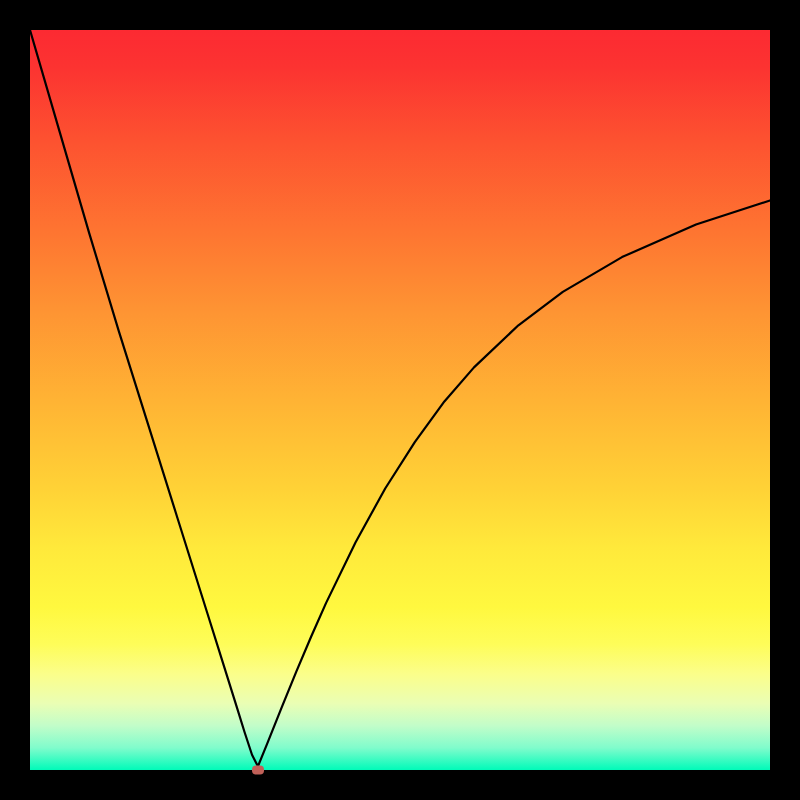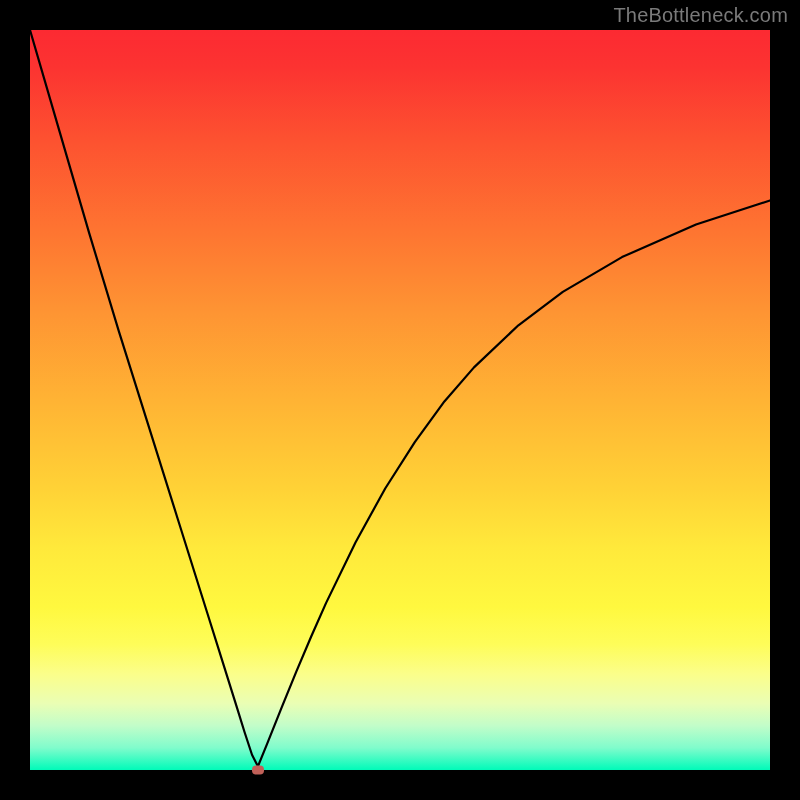--- a/index.html
+++ b/index.html
@@ -71,20 +71,19 @@
     color: #7a7a7a;
     font-size: 20px;
     font-weight: 500;
     letter-spacing: 0.2px;
   }
 </style>
 </head>
 <body>
 
 <div class="canvas">
-  <div class="watermark">TheBottleneck.com</div>
   <div class="plot-area">
     <svg class="plot-svg" viewBox="0 0 740 740" preserveAspectRatio="none">
       <path id="curve-path" d="M0.00 0.00 L29.60 101.57 L59.20 203.14 L88.80 301.08 L118.40 395.39 L148.00 489.71 L177.60 584.02 L192.40 631.18 L207.20 678.33 L214.60 702.27 L222.00 724.76 L227.92 736.37 L236.80 714.61 L251.60 677.61 L266.40 641.33 L281.20 606.51 L296.00 573.14 L325.60 512.20 L355.20 458.51 L384.80 412.08 L414.40 371.45 L444.00 337.35 L488.40 295.27 L532.80 261.90 L592.00 227.08 L666.00 194.43 L740.00 170.49"></path>
     </svg>
     <div id="marker" class="marker" style="left: 227.92px; top: 740px; background: rgb(192, 96, 88);"></div>
   </div>
 </div>
 
 </body></html>

